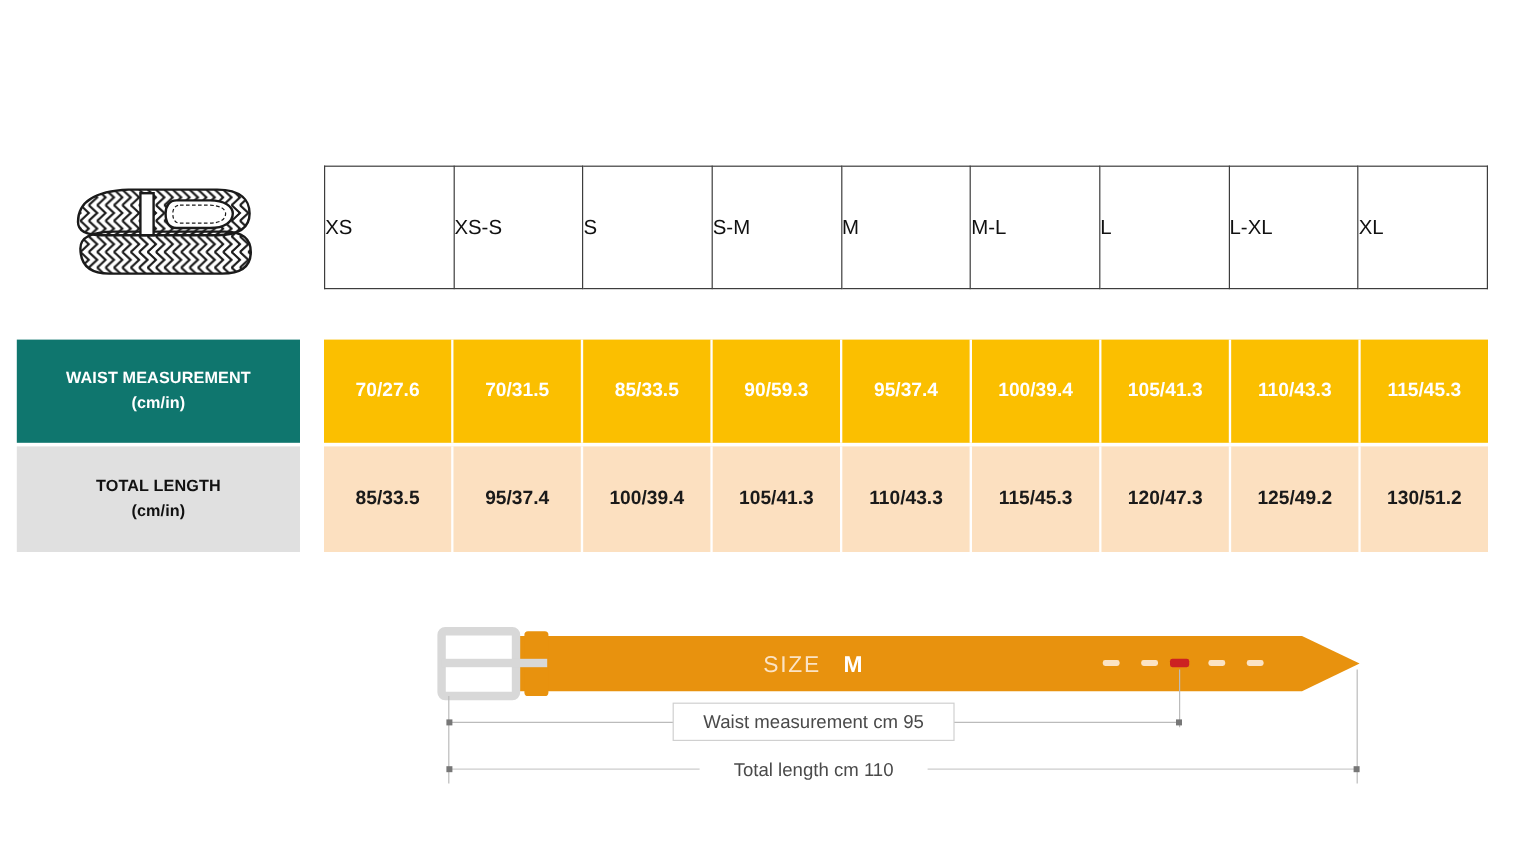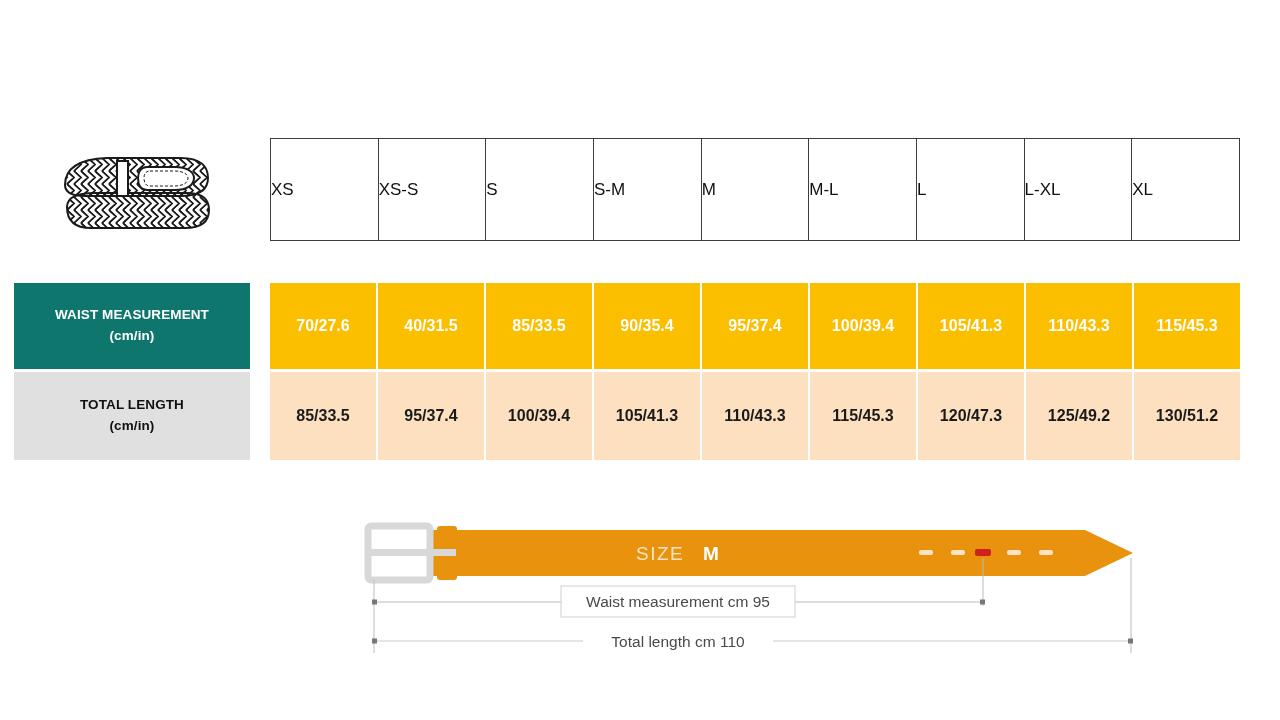--- a/index.html
+++ b/index.html
@@ -119,23 +119,23 @@
   <div class="data-rows">
 
     <div class="data-row waist">
       <div class="row-label">
         <span>WAIST MEASUREMENT</span>
         <span>(cm/in)</span>
       </div>
       <div class="label-spacer"></div>
       <div class="row-cells">
         <div>70/27.6</div>
-        <div>40/31.5</div>
+        <div>70/31.5</div>
         <div>85/33.5</div>
-        <div>90/35.4</div>
+        <div>90/59.3</div>
         <div>95/37.4</div>
         <div>100/39.4</div>
         <div>105/41.3</div>
         <div>110/43.3</div>
         <div>115/45.3</div>
       </div>
     </div>
 
     <div class="row-gap"></div>
 

